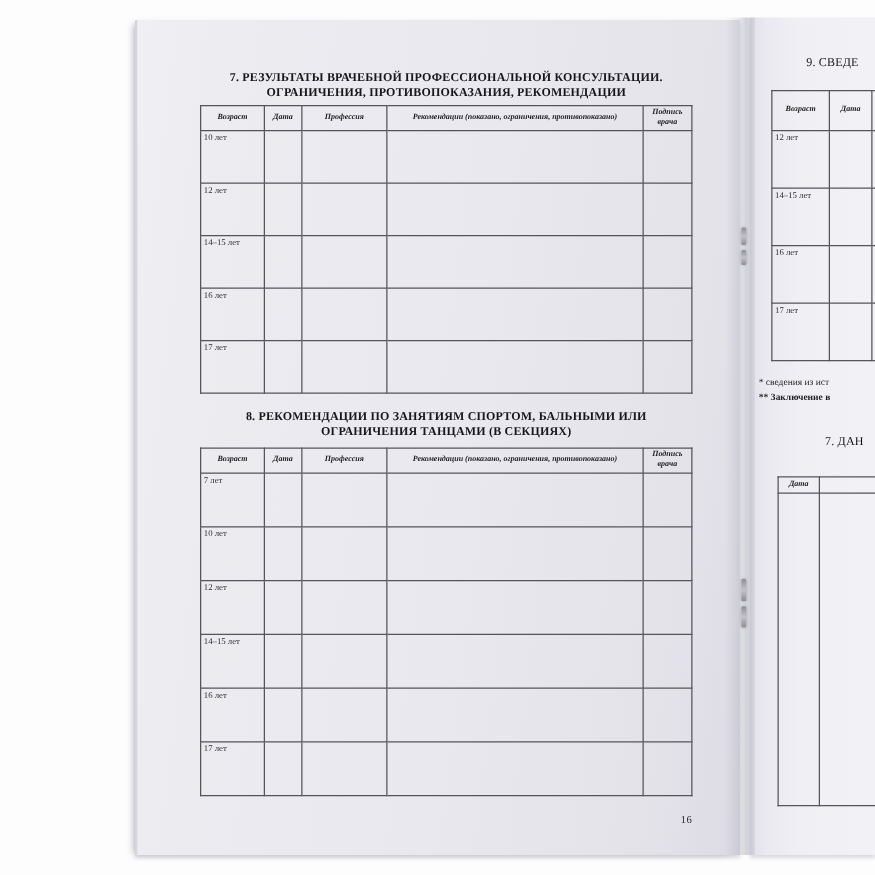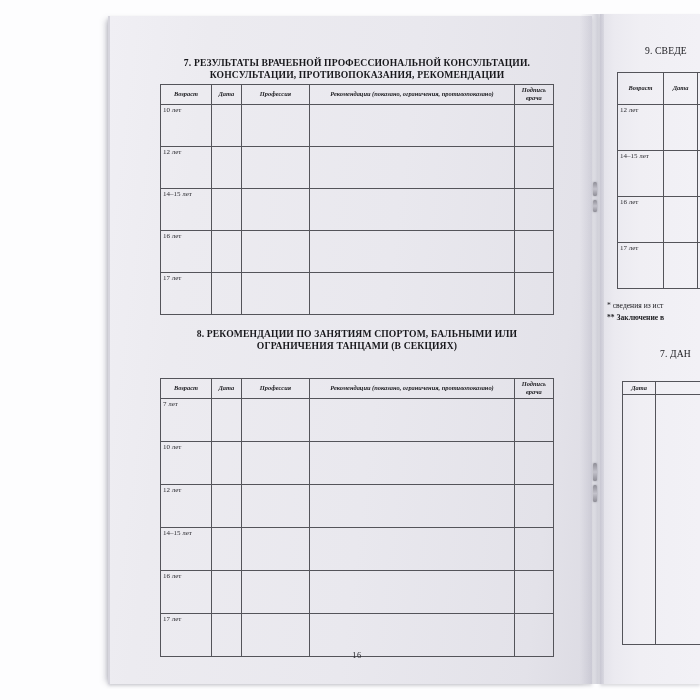--- a/index.html
+++ b/index.html
@@ -56,24 +56,24 @@
   table.tbl th, table.tbl td { border:1px solid #54545a; }
   table.tbl th {
     font-style:italic; font-weight:bold; font-size:6.4px; line-height:1.3;
     text-align:center; vertical-align:middle; padding:1px 1px; color:#202024;
   }
   table.tbl td {
     font-size:7px; line-height:1.2; vertical-align:top; text-align:left;
     padding:1px 2px; color:#2b2b30;
   }
   .tbl-7 { left:50px; top:68px;  width:394px; }
-  .tbl-8 { left:50px; top:362px; width:394px; }
+  .tbl-8 { left:50px; top:342px; width:394px; }
 
   .page-num {
-    position:absolute; left:50px; top:634px; width:394px; text-align:center;
+    position:absolute; left:50px; top:634px; width:394px; text-align:right;
     font-size:8.5px; color:#2b2b30; letter-spacing:.5px;
   }
 
   
   .r-title {
     position:absolute; white-space:nowrap;
     font-weight:normal; font-size:9.6px; color:#18181c; letter-spacing:.15px;
   }
   .r-title-9  { left:45px; top:31px; }
   .r-title-10 { left:60px; top:334px; }
@@ -88,21 +88,21 @@
 </style>
 </head>
 <body>
 
 <div class="photo">
 
   <div class="left-page">
 
     <div class="sec-title t7">
       <div>7. РЕЗУЛЬТАТЫ ВРАЧЕБНОЙ ПРОФЕССИОНАЛЬНОЙ КОНСУЛЬТАЦИИ.</div>
-      <div>КОНСУЛЬТАЦИИ, ПРОТИВОПОКАЗАНИЯ, РЕКОМЕНДАЦИИ</div>
+      <div>ОГРАНИЧЕНИЯ, ПРОТИВОПОКАЗАНИЯ, РЕКОМЕНДАЦИИ</div>
     </div>
 
     <table class="tbl tbl-7">
       <thead>
           <tr style="height: 18px;">
             <th style="width: 13%;">Возраст</th>
             <th style="width: 7.5%;">Дата</th>
             <th style="width: 17.5%;">Профессия</th>
             <th style="width: 52%;">Рекомендации (показано, ограничения, противопоказано)</th>
             <th style="width: 10%;">Подпись врача</th>

